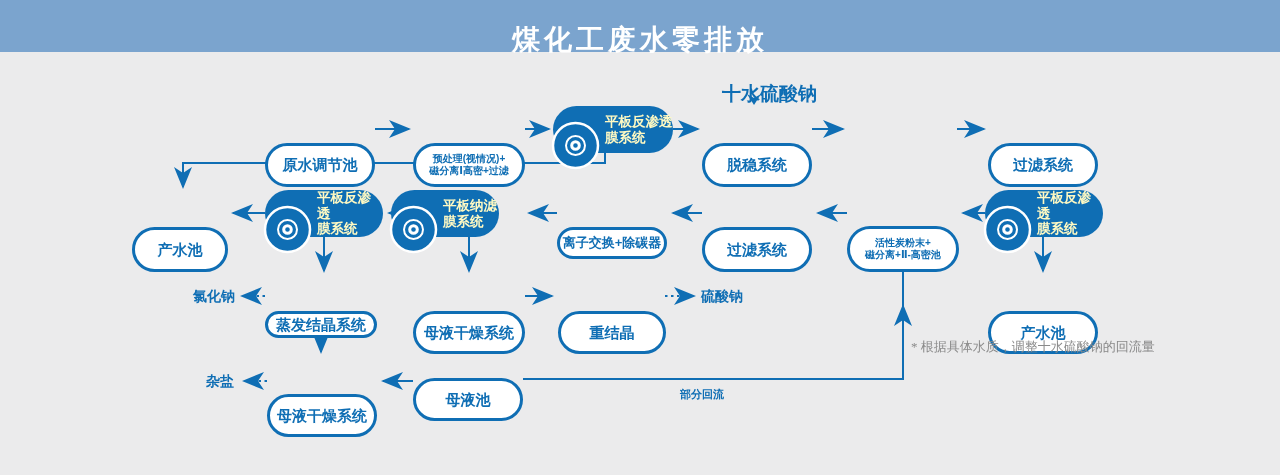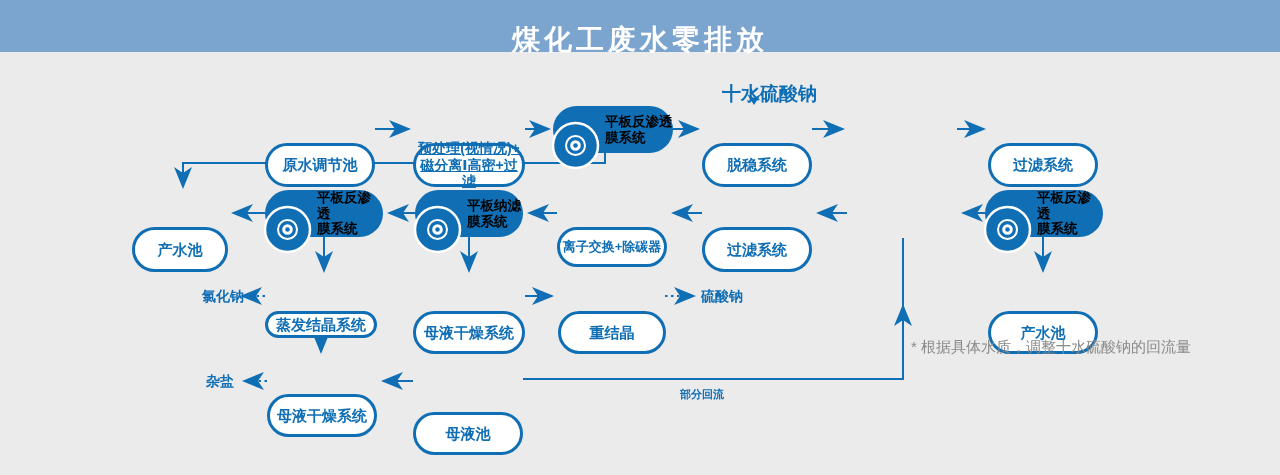--- a/index.html
+++ b/index.html
@@ -19,32 +19,32 @@
   .pill{
     position:absolute;box-sizing:border-box;border-radius:25px;
     display:flex;align-items:center;justify-content:center;
     font-weight:bold;text-align:center;line-height:1.18;
     white-space:pre-line;
   }
   .outlined{
     background:#ffffff;border:3px solid #0f6eb4;color:#0f6eb4;font-size:15px;margin-top:36px;
   }
   .filled{
-    background:#0f6eb4;color:#000000;font-size:13.5px;
+    background:#0f6eb4;color:#fef9c3;font-size:13.5px;
     justify-content:flex-start;text-align:left;padding-left:52px;
   }
   .fs13{font-size:13px;}
-  .fs125{font-size:14px;text-decoration:underline;}
+  .fs125{font-size:10px;}
   .disc{position:absolute;left:-2px;top:-1px;width:49px;height:49px;display:block;}
   .disc svg{display:block;width:100%;height:100%;}
   .free-label{
     position:absolute;color:#0f6eb4;font-weight:bold;font-size:14px;white-space:nowrap;
   }
   .note{
-    position:absolute;color:#8a8a8a;font-size:15px;font-weight:normal;white-space:nowrap;
+    position:absolute;color:#8a8a8a;font-size:13px;font-weight:normal;white-space:nowrap;font-family:Liberation Serif, serif;
   }
 </style>
 </head>
 <body>
 
 <div class="stage">
 
   <div class="header">
     <div class="title">煤化工废水零排放</div>
   </div>
@@ -131,37 +131,41 @@
     <span class="disc">
       <svg viewBox="0 0 49 49">
         <circle cx="24.5" cy="24.5" r="22.5" fill="#0f6eb4" stroke="#ffffff" stroke-width="2.5"></circle>
         <circle cx="24.5" cy="24.5" r="9.5" fill="none" stroke="#ffffff" stroke-width="2"></circle>
         <circle cx="24.5" cy="24.5" r="3.8" fill="none" stroke="#ffffff" stroke-width="3"></circle>
       </svg>
     </span>
     <span>平板反渗透
 膜系统</span>
   </div>
-  <div class="pill filled" style="left:415px;top:190px;width:108px;height:47px">
+  <div class="pill filled" style="left:391px;top:190px;width:108px;height:47px">
     <span class="disc">
       <svg viewBox="0 0 49 49">
         <circle cx="24.5" cy="24.5" r="22.5" fill="#0f6eb4" stroke="#ffffff" stroke-width="2.5"></circle>
         <circle cx="24.5" cy="24.5" r="9.5" fill="none" stroke="#ffffff" stroke-width="2"></circle>
         <circle cx="24.5" cy="24.5" r="3.8" fill="none" stroke="#ffffff" stroke-width="3"></circle>
       </svg>
     </span>
     <span>平板纳滤
 膜系统</span>
   </div>
-  <div class="pill outlined fs13" style="left:557px;top:191px;width:110px;height:40px">
+  <div class="pill outlined fs13" style="left:557px;top:191px;width:110px;height:32px">
     <span>离子交换+除碳器</span>
   </div>
   <div class="pill outlined" style="left:702px;top:191px;width:110px;height:45px">
     <span>过滤系统</span>
   </div>
+  <div class="pill outlined fs125" style="left:847px;top:190px;width:112px;height:46px">
+    <span>活性炭粉末+
+磁分离+Ⅱ-高密池</span>
+  </div>
   <div class="pill filled" style="left:985px;top:190px;width:118px;height:47px">
     <span class="disc">
       <svg viewBox="0 0 49 49">
         <circle cx="24.5" cy="24.5" r="22.5" fill="#0f6eb4" stroke="#ffffff" stroke-width="2.5"></circle>
         <circle cx="24.5" cy="24.5" r="9.5" fill="none" stroke="#ffffff" stroke-width="2"></circle>
         <circle cx="24.5" cy="24.5" r="3.8" fill="none" stroke="#ffffff" stroke-width="3"></circle>
       </svg>
     </span>
     <span>平板反渗透
 膜系统</span>
@@ -176,24 +180,24 @@
   <div class="pill outlined" style="left:558px;top:275px;width:108px;height:43px">
     <span>重结晶</span>
   </div>
   <div class="pill outlined" style="left:988px;top:275px;width:110px;height:43px">
     <span>产水池</span>
   </div>
 
   <div class="pill outlined" style="left:267px;top:358px;width:110px;height:43px">
     <span>母液干燥系统</span>
   </div>
-  <div class="pill outlined" style="left:413px;top:376px;width:110px;height:43px">
+  <div class="pill outlined" style="left:413px;top:342px;width:110px;height:43px">
     <span>母液池</span>
   </div>
 
   <div class="free-label" style="left:722px;top:81px;font-size:19px">十水硫酸钠</div>
-  <div class="free-label" style="left:202px;top:288px">氯化钠</div>
+  <div class="free-label" style="left:193px;top:288px">氯化钠</div>
   <div class="free-label" style="left:701px;top:288px">硫酸钠</div>
   <div class="free-label" style="left:206px;top:373px">杂盐</div>
   <div class="free-label" style="left:680px;top:387px;font-size:11px">部分回流</div>
   <div class="note" style="left:911px;top:338px">* 根据具体水质，调整十水硫酸钠的回流量</div>
 
 </div>
 
 </body></html>

